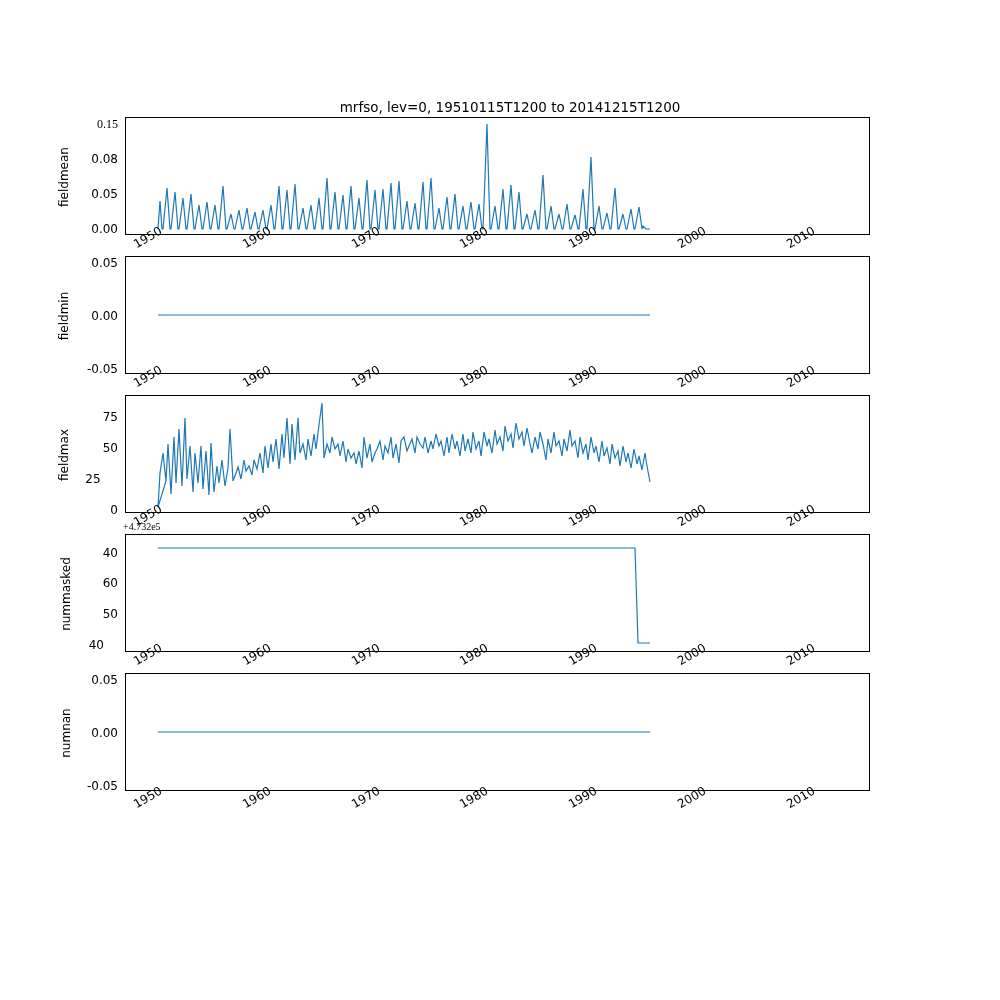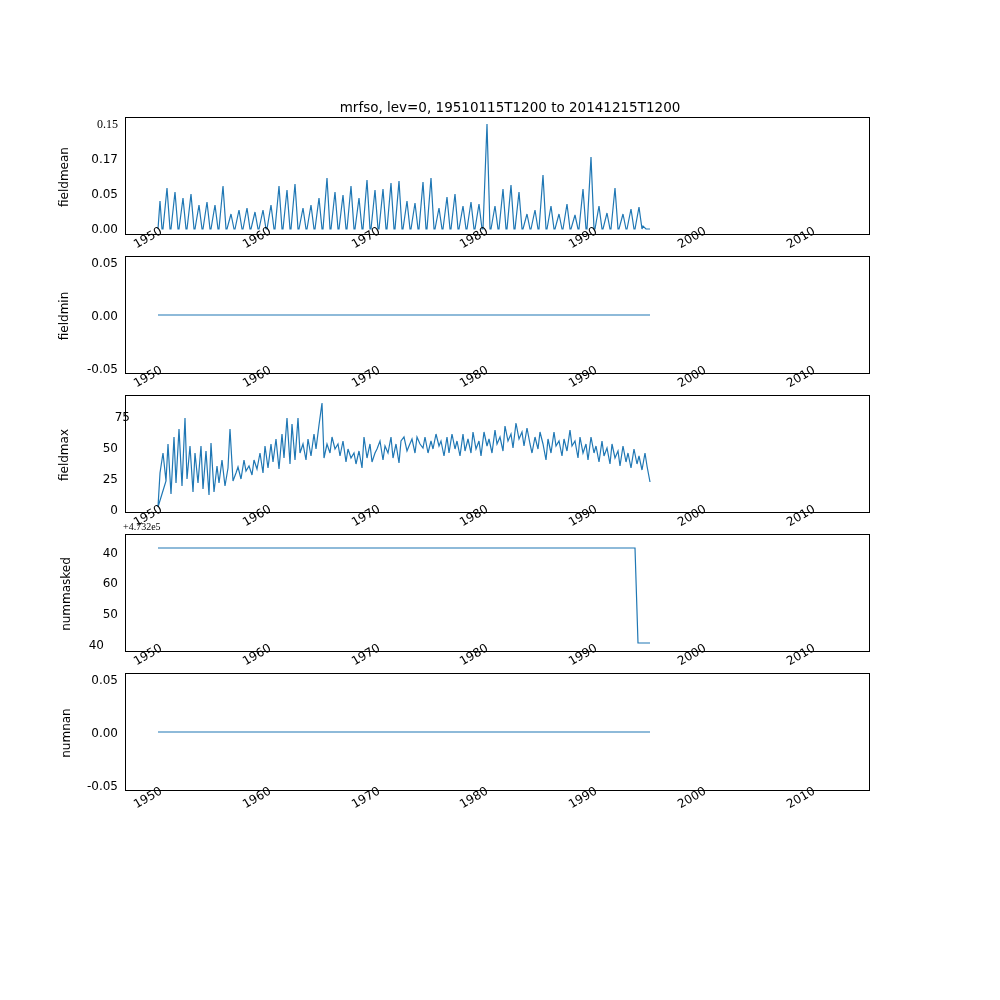--- a/index.html
+++ b/index.html
@@ -24,21 +24,21 @@
 
   <div class="panel" style="left:125px; top:117px; width:745px; height:118px;">
     <svg width="743" height="116" viewBox="0 0 743 116" preserveAspectRatio="none">
       <polyline class="series" points="
         32,111 34,83 36,111 37,111 41,70 44,111 45,111 49,74 52,111 53,111 57,80 60,111 61,111 65,76 68,111 69,111 73,87 76,111 77,111 81,84 84,111 85,111 89,87 92,111 93,111 97,68 100,111 101,111 105,96 108,111 109,111 113,92 116,111 117,111 121,90 124,111 125,111 129,94 132,111 133,111 137,92 140,111 141,111 145,87 148,111 149,111 153,68 156,111 157,111 161,72 164,111 165,111 169,66 172,111 173,111 177,90 180,111 181,111 185,87 188,111 189,111 193,80 196,111 197,111 201,60 204,111 205,111 209,74 212,111 213,111 217,77 220,111 221,111 225,68 228,111 229,111 233,80 236,111 237,111 241,62 244,111 245,111 249,72 252,111 253,111 257,71 260,111 261,111 265,65 268,111 269,111 273,63 276,111 277,111 281,83 284,111 285,111 289,85 292,111 293,111 297,64 300,111 301,111 305,60 308,111 309,111 313,90 316,111 317,111 321,79 324,111 325,111 329,76 332,111 333,111 337,88 340,111 341,111 345,84 348,111 349,111 353,86 356,111 357,111 361,6 364,111 365,111 369,88 372,111 373,111 377,71 380,111 381,111 385,67 388,111 389,111 393,74 396,111 397,111 401,96 404,111 405,111 409,92 412,111 413,111 417,57 420,111 421,111 425,88 428,111 429,111 433,96 436,111 437,111 441,86 444,111 445,111 449,97 452,111 453,111 457,71 460,111 461,111 465,39 468,111 469,111 473,88 476,111 477,111 481,95 484,111 485,111 489,70 492,111 493,111 497,96 500,111 501,111 505,91 508,111 509,111 513,89 516,111 517,108 520,111 524,111
       "></polyline>
     </svg>
   </div>
   <div class="ylabel" style="left:-1px; top:170px; width:130px;">fieldmean</div>
   <div class="ytick" style="left:58px; top:117px; width:60px;font-family:Liberation Serif, serif;">0.15</div>
-  <div class="ytick" style="left:58px; top:152px; width:60px;">0.17</div>
+  <div class="ytick" style="left:58px; top:152px; width:60px;">0.08</div>
   <div class="ytick" style="left:58px; top:187px; width:60px;">0.05</div>
   <div class="ytick" style="left:58px; top:222px; width:60px;">0.00</div>
   <div class="xtick" style="left:131px; top:239px;">1950</div>
   <div class="xtick" style="left:240px; top:239px;">1960</div>
   <div class="xtick" style="left:349px; top:239px;">1970</div>
   <div class="xtick" style="left:457px; top:239px;">1980</div>
   <div class="xtick" style="left:566px; top:239px;">1990</div>
   <div class="xtick" style="left:675px; top:239px;">2000</div>
   <div class="xtick" style="left:784px; top:239px;">2010</div>
 
@@ -60,23 +60,23 @@
   <div class="xtick" style="left:784px; top:378px;">2010</div>
 
   <div class="panel" style="left:125px; top:395px; width:745px; height:118px;">
     <svg width="743" height="116" viewBox="0 0 743 116" preserveAspectRatio="none">
       <polyline class="series" points="
         32,111 34,77 37,57 40,85 32,111 34,77 37,57 40,85 42,48 45,98 48,41 50,87 53,33 56,90 59,22 61,83 64,50 67,96 69,57 72,87 75,50 77,93 80,55 83,99 85,47 88,96 91,70 93,87 96,64 99,90 102,72 104,33 107,85 110,77 112,71 115,83 118,64 120,75 123,70 126,79 128,64 131,73 134,57 137,77 139,50 142,72 145,48 147,66 150,43 153,73 156,38 158,62 161,22 164,68 166,28 169,64 172,22 174,57 177,48 180,64 182,43 185,60 188,38 190,53 193,29 196,7 198,62 201,48 204,57 206,41 209,53 212,48 214,60 217,45 220,66 222,53 225,62 228,57 230,68 233,55 236,72 238,41 241,62 244,48 246,66 249,57 251,53 254,45 257,64 259,50 262,57 265,41 267,62 270,48 273,67 275,45 278,41 281,55 283,50 286,43 289,57 291,41 294,48 297,52 299,41 302,57 305,45 307,53 310,38 313,50 315,45 318,60 321,41 323,57 326,38 329,53 331,45 334,60 337,38 339,55 342,43 345,57 347,36 350,53 353,45 355,60 358,36 361,50 363,43 366,57 369,34 371,48 374,41 377,55 379,30 382,45 385,38 387,52 390,27 393,43 396,36 398,50 401,32 404,48 406,57 409,41 412,53 414,36 417,48 420,64 422,43 425,57 428,36 430,50 433,45 436,60 438,43 441,55 444,34 446,50 449,45 452,62 454,41 457,57 460,48 462,64 465,41 468,57 470,50 473,66 476,45 478,60 481,52 484,68 486,48 489,62 492,55 494,70 497,50 500,66 502,57 505,72 508,53 511,68 513,60 516,74 519,57 521,70 524,86
       "></polyline>
     </svg>
   </div>
   <div class="ylabel" style="left:-1px; top:448px; width:130px;">fieldmax</div>
-  <div class="ytick" style="left:80px; top:410px; width:50px;">75</div>
+  <div class="ytick" style="left:68px; top:410px; width:50px;">75</div>
   <div class="ytick" style="left:68px; top:441px; width:50px;">50</div>
-  <div class="ytick" style="left:68px; top:472px; width:50px;">25</div>
+  <div class="ytick" style="left:68px; top:472px; width:50px;text-align:center;">25</div>
   <div class="ytick" style="left:68px; top:503px; width:50px;">0</div>
   <div class="xtick" style="left:131px; top:517px;">1950</div>
   <div class="xtick" style="left:240px; top:517px;">1960</div>
   <div class="xtick" style="left:349px; top:517px;">1970</div>
   <div class="xtick" style="left:457px; top:517px;">1980</div>
   <div class="xtick" style="left:566px; top:517px;">1990</div>
   <div class="xtick" style="left:675px; top:517px;">2000</div>
   <div class="xtick" style="left:784px; top:517px;">2010</div>
 
   <div class="panel" style="left:125px; top:534px; width:745px; height:118px;">

